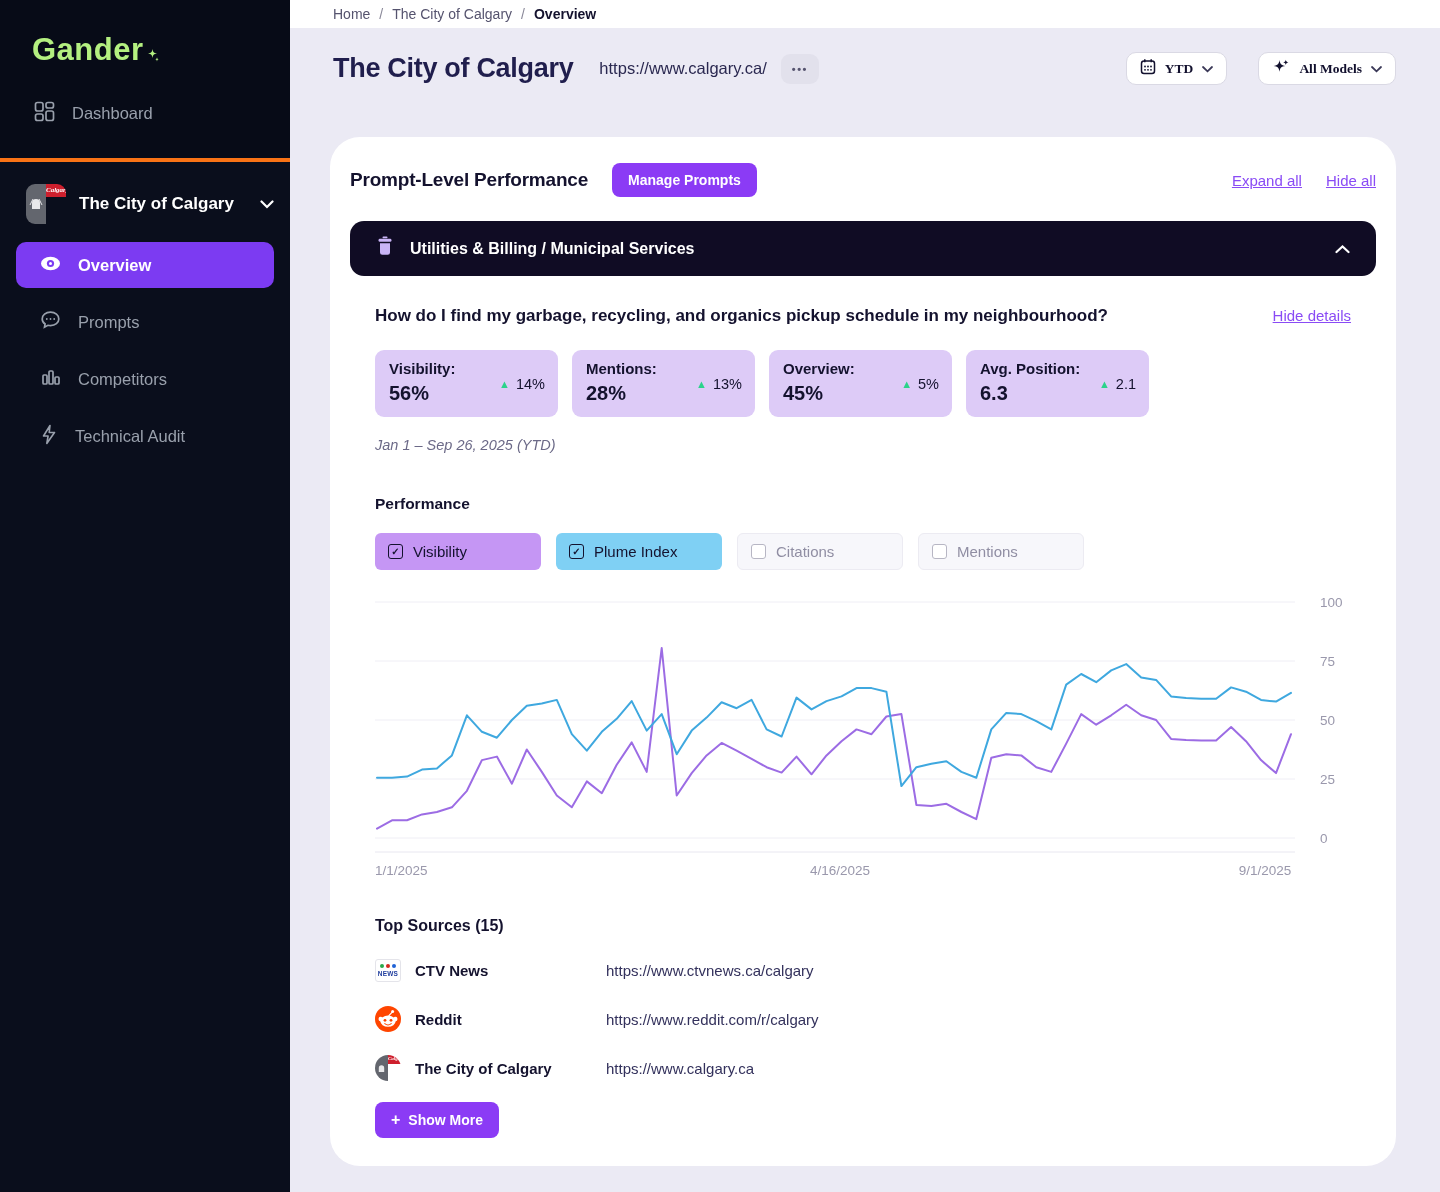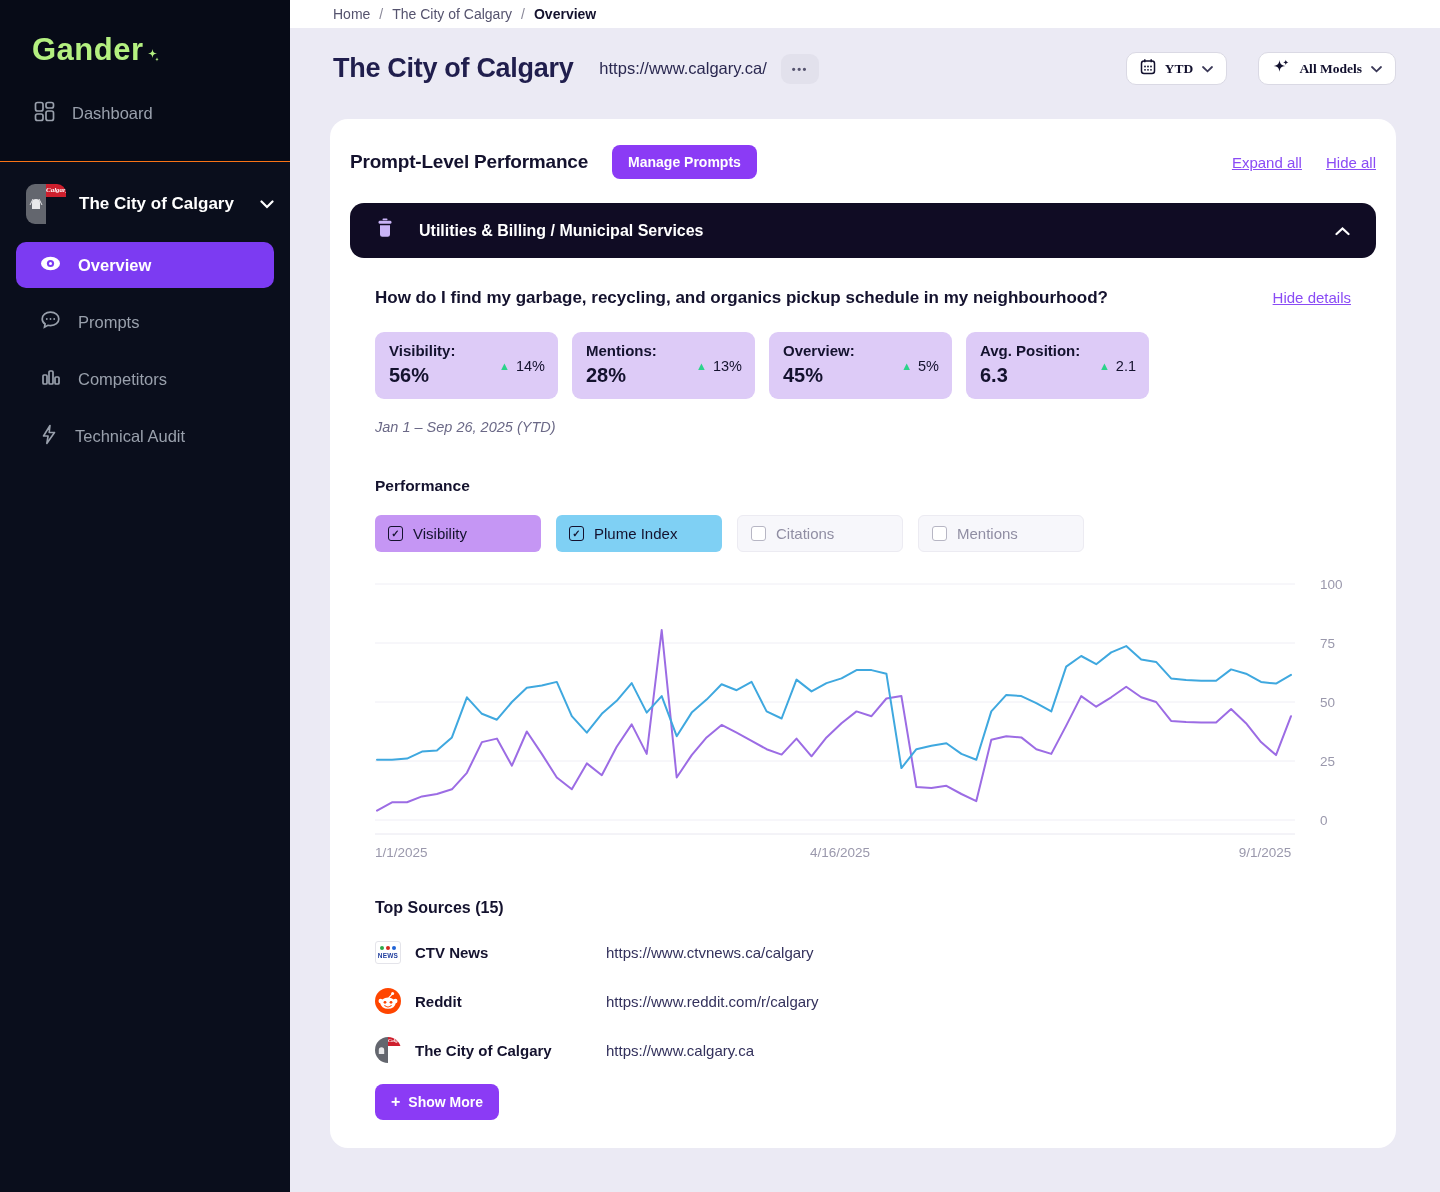--- a/index.html
+++ b/index.html
@@ -1,21 +1,21 @@
 <!DOCTYPE html>
 <html><head>
 <meta charset="utf-8">
 <style>
   * { margin:0; padding:0; box-sizing:border-box; }
   html,body { width:1440px; height:1192px; overflow:hidden; background:#EBEAF4;
     font-family:"Liberation Sans", sans-serif; color:#14122E; }
 
   
   .sidebar { position:absolute; left:0; top:0; bottom:0; width:290px; background:#0A0E1C; }
-  .sidebar-top { height:162px; background:#070B17; border-bottom:1px solid #f97316; }
+  .sidebar-top { height:162px; background:#070B17; border-bottom:4px solid #f97316; }
   .logo { padding:32px 0 0 32px; font-size:31px; font-weight:800; color:#B4F080; letter-spacing:.5px; display:flex; align-items:flex-start; }
   .logo .spark { margin:2px 0 0 2px; }
   .side-item { display:flex; align-items:center; gap:17px; padding-left:34px; height:42px;
     color:#99A0AC; font-size:16.5px; cursor:default; }
   .side-item.dash { margin-top:22px; }
   .org-row { display:flex; align-items:center; margin:22px 16px 0 26px; gap:13px; }
   .org-name { color:#FFFFFF; font-size:17px; font-weight:700; flex:1; }
   .cal-icon { border-radius:9px; overflow:hidden; display:flex; flex-direction:row; flex-shrink:0; }
   .cal-icon.lg { width:40px; height:40px; }
   .cal-icon.sm { width:26px; height:26px; border-radius:50%; }
@@ -39,31 +39,31 @@
   .page-header { display:flex; align-items:center; margin:24px 44px 0 43px; }
   .page-title { font-size:27px; font-weight:800; color:#201E4D; letter-spacing:-.3px; }
   .page-url { margin-left:26px; font-size:16.5px; color:#2A2850; }
   .ellipsis-btn { margin-left:14px; width:38px; height:30px; border-radius:9px; background:#E2E1EC;
     color:#55536E; font-size:11px; letter-spacing:1.5px; font-weight:700; display:flex; align-items:center; justify-content:center; }
   .header-right { margin-left:auto; display:flex; gap:31px;font-family:Liberation Serif, serif; }
   .hdr-btn { height:33px; background:#fff; border:1px solid #DAD9E4; border-radius:10px;
     display:flex; align-items:center; gap:9px; padding:0 13px; font-size:13.5px; font-weight:700; color:#12102E; }
 
   
-  .card { margin:34px 44px 0 40px; background:#fff; border-radius:18px; padding:26px 20px 28px; }
+  .card { margin:52px 44px 0 40px; background:#fff; border-radius:30px; padding:26px 20px 28px; }
   .card-header { display:flex; align-items:center; }
   .card-title { font-size:19px; font-weight:800; color:#14122E; letter-spacing:-.2px; }
   .btn-purple { background:#8B3BF5; color:#fff; border:none; border-radius:8px; font-size:14px; font-weight:600;
     padding:9px 16px; font-family:inherit; }
   .card-header .btn-purple { margin-left:24px; }
   .links { margin-left:auto; display:flex; gap:24px; }
   .plink { color:#8A4BF5; font-size:15px; text-decoration:underline; font-weight:500; }
 
   .accordion { margin-top:24px; height:55px; background:#100C24; border-radius:14px; display:flex;
-    align-items:center; padding:0 26px; gap:25px; }
+    align-items:center; padding:0 26px; gap:16px; }
   .accordion-title { color:#fff; font-size:16px; font-weight:700; }
   .accordion .chev { margin-left:auto; }
 
   .inner { padding:0 25px; }
   .question-row { margin-top:30px; display:flex; align-items:baseline; }
   .question { font-size:17px; font-weight:700; color:#14122E; }
   .question-row .plink { margin-left:auto; }
 
   .metrics-row { margin-top:24px; display:flex; gap:14px; }
   .metric-card { width:183px; height:67px; background:#DDCBF7; border-radius:9px; position:relative; padding:10px 14px; }

